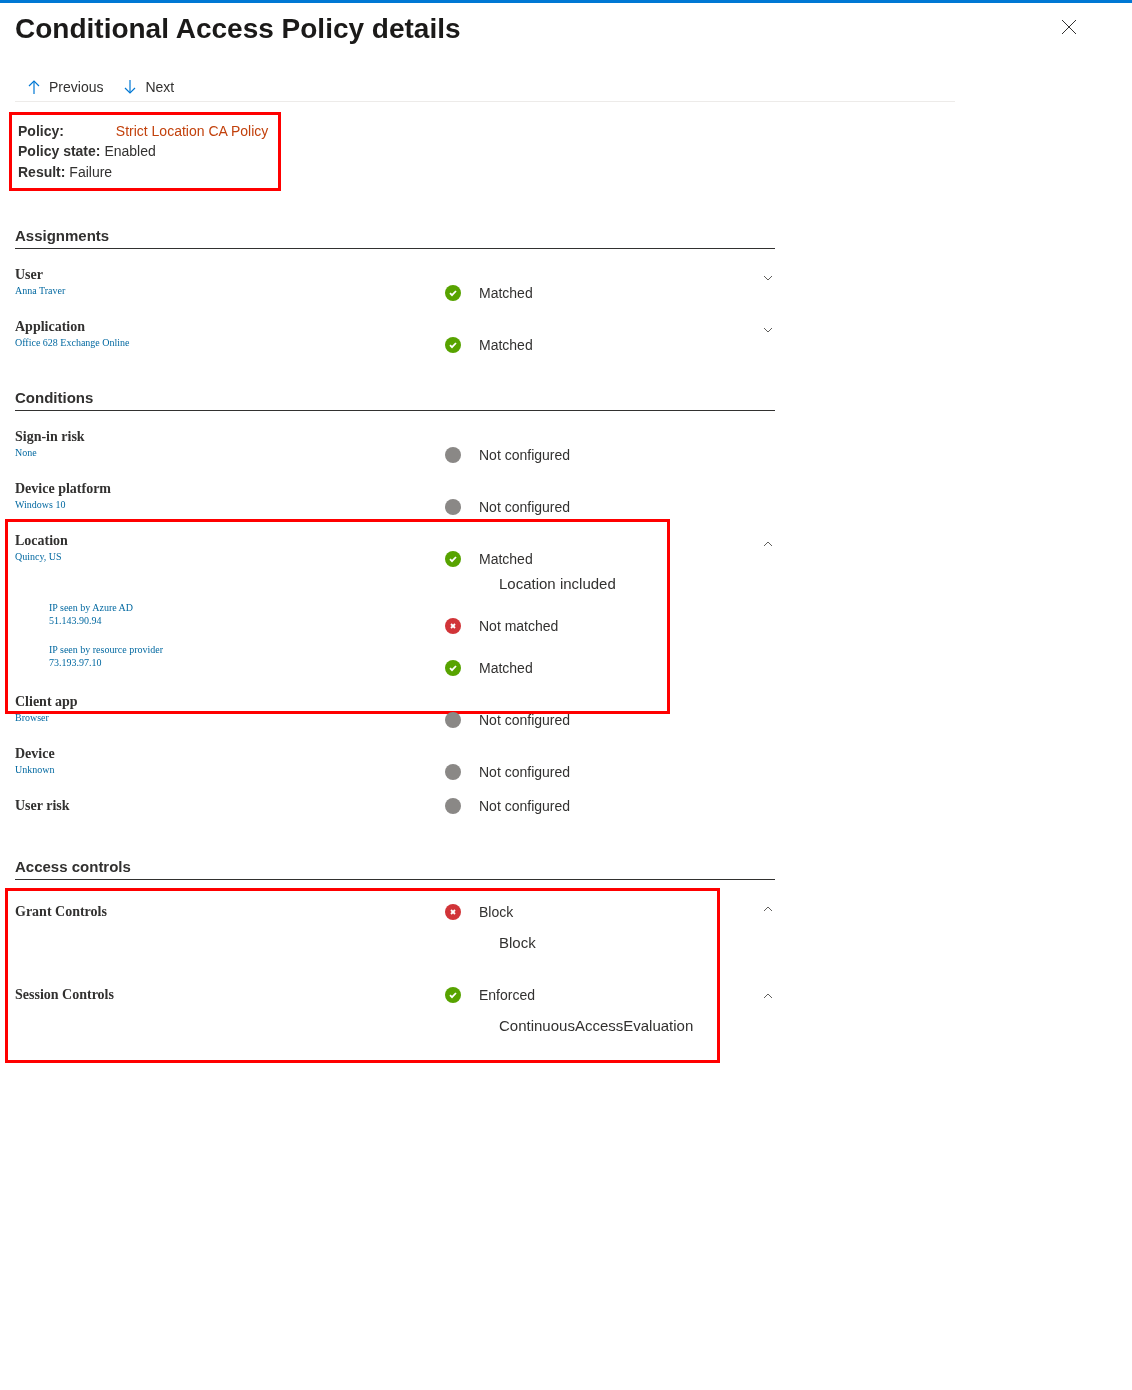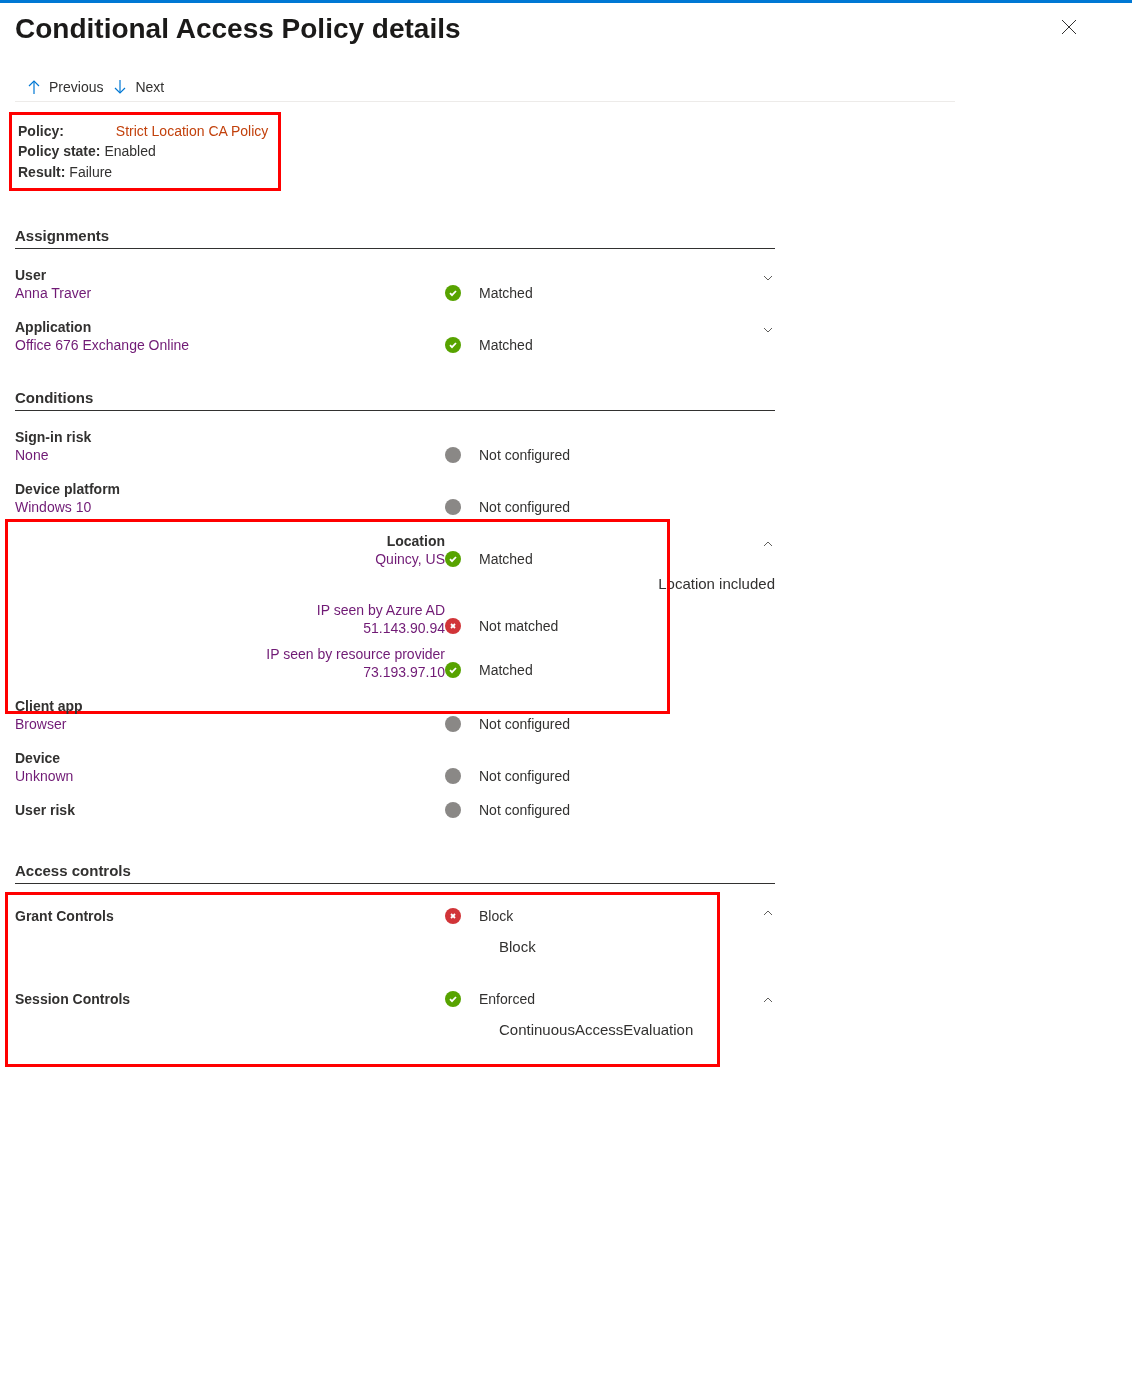--- a/index.html
+++ b/index.html
@@ -30,21 +30,21 @@
     }
     .close-x {
       font-size: 20px;
       color: #605e5c;
       cursor: pointer;
       padding: 4px;
       margin-right: -6px;
     }
     .nav-row {
       display: flex;
-      gap: 10px;
+      gap: 20px;
       padding: 14px 0 6px 12px;
       border-bottom: 1px solid #edebe9;
       max-width: 940px;
     }
     .nav-btn {
       display: inline-flex;
       align-items: center;
       gap: 8px;
       cursor: pointer;
       font-size: 14px;
@@ -79,30 +79,31 @@
     .row {
       display: flex;
       align-items: flex-start;
       padding-top: 18px;
       position: relative;
     }
     .row.tight { padding-top: 8px; }
     .col-left {
       width: 430px;
       flex-shrink: 0;
+      font-family: Liberation Serif, serif;
     }
     .col-left.indent { padding-left: 34px; }
     .row-label {
       font-weight: 600;
       font-size: 14px;
     }
     .row-value {
       font-weight: 400;
-      font-size: 14px;
-      color: #701a75;
+      font-size: 10px;
+      color: #0369a1;
       margin-top: 2px;
     }
     .col-mid {
       display: flex;
       align-items: center;
       gap: 18px;
       min-width: 200px;
     }
     .sub-note {
       padding-left: 484px;
@@ -213,21 +214,21 @@
       <span class="chev">
         <svg width="14" height="14" viewBox="0 0 14 14" fill="none" stroke="#605e5c" stroke-width="1">
             <polyline points="3,5 7,9 11,5"></polyline>
           </svg>
       </span>
     </div>
 
     <div class="row hasChev">
       <div class="col-left">
         <div class="row-label">Application</div>
-        <div class="row-value">Office 676 Exchange Online</div>
+        <div class="row-value">Office 628 Exchange Online</div>
       </div>
       <div class="col-mid offsetdown">
         <span class="status-icon check">
           <svg width="10" height="10" viewBox="0 0 10 10" fill="none" stroke="#fff" stroke-width="1.8">
               <polyline points="2,5.2 4,7.2 8,3"></polyline>
             </svg>
         </span>
         <span class="status-text">Matched</span>
       </div>
       <span class="chev">
@@ -256,21 +257,21 @@
       <div class="col-left">
         <div class="row-label">Device platform</div>
         <div class="row-value">Windows 10</div>
       </div>
       <div class="col-mid offsetdown">
         <span class="status-icon gray"></span>
         <span class="status-text">Not configured</span>
       </div>
     </div>
 
-    <div id="loc-anchor" style="position:relative;text-align:right;">
+    <div id="loc-anchor" style="position:relative;">
       <div class="redbox" style="left:-10px; top:4px; width:665px; height:195px;"></div>
 
       <div class="row hasChev">
         <div class="col-left">
           <div class="row-label">Location</div>
           <div class="row-value">Quincy, US</div>
         </div>
         <div class="col-mid offsetdown">
           <span class="status-icon check">
             <svg width="10" height="10" viewBox="0 0 10 10" fill="none" stroke="#fff" stroke-width="1.8">

